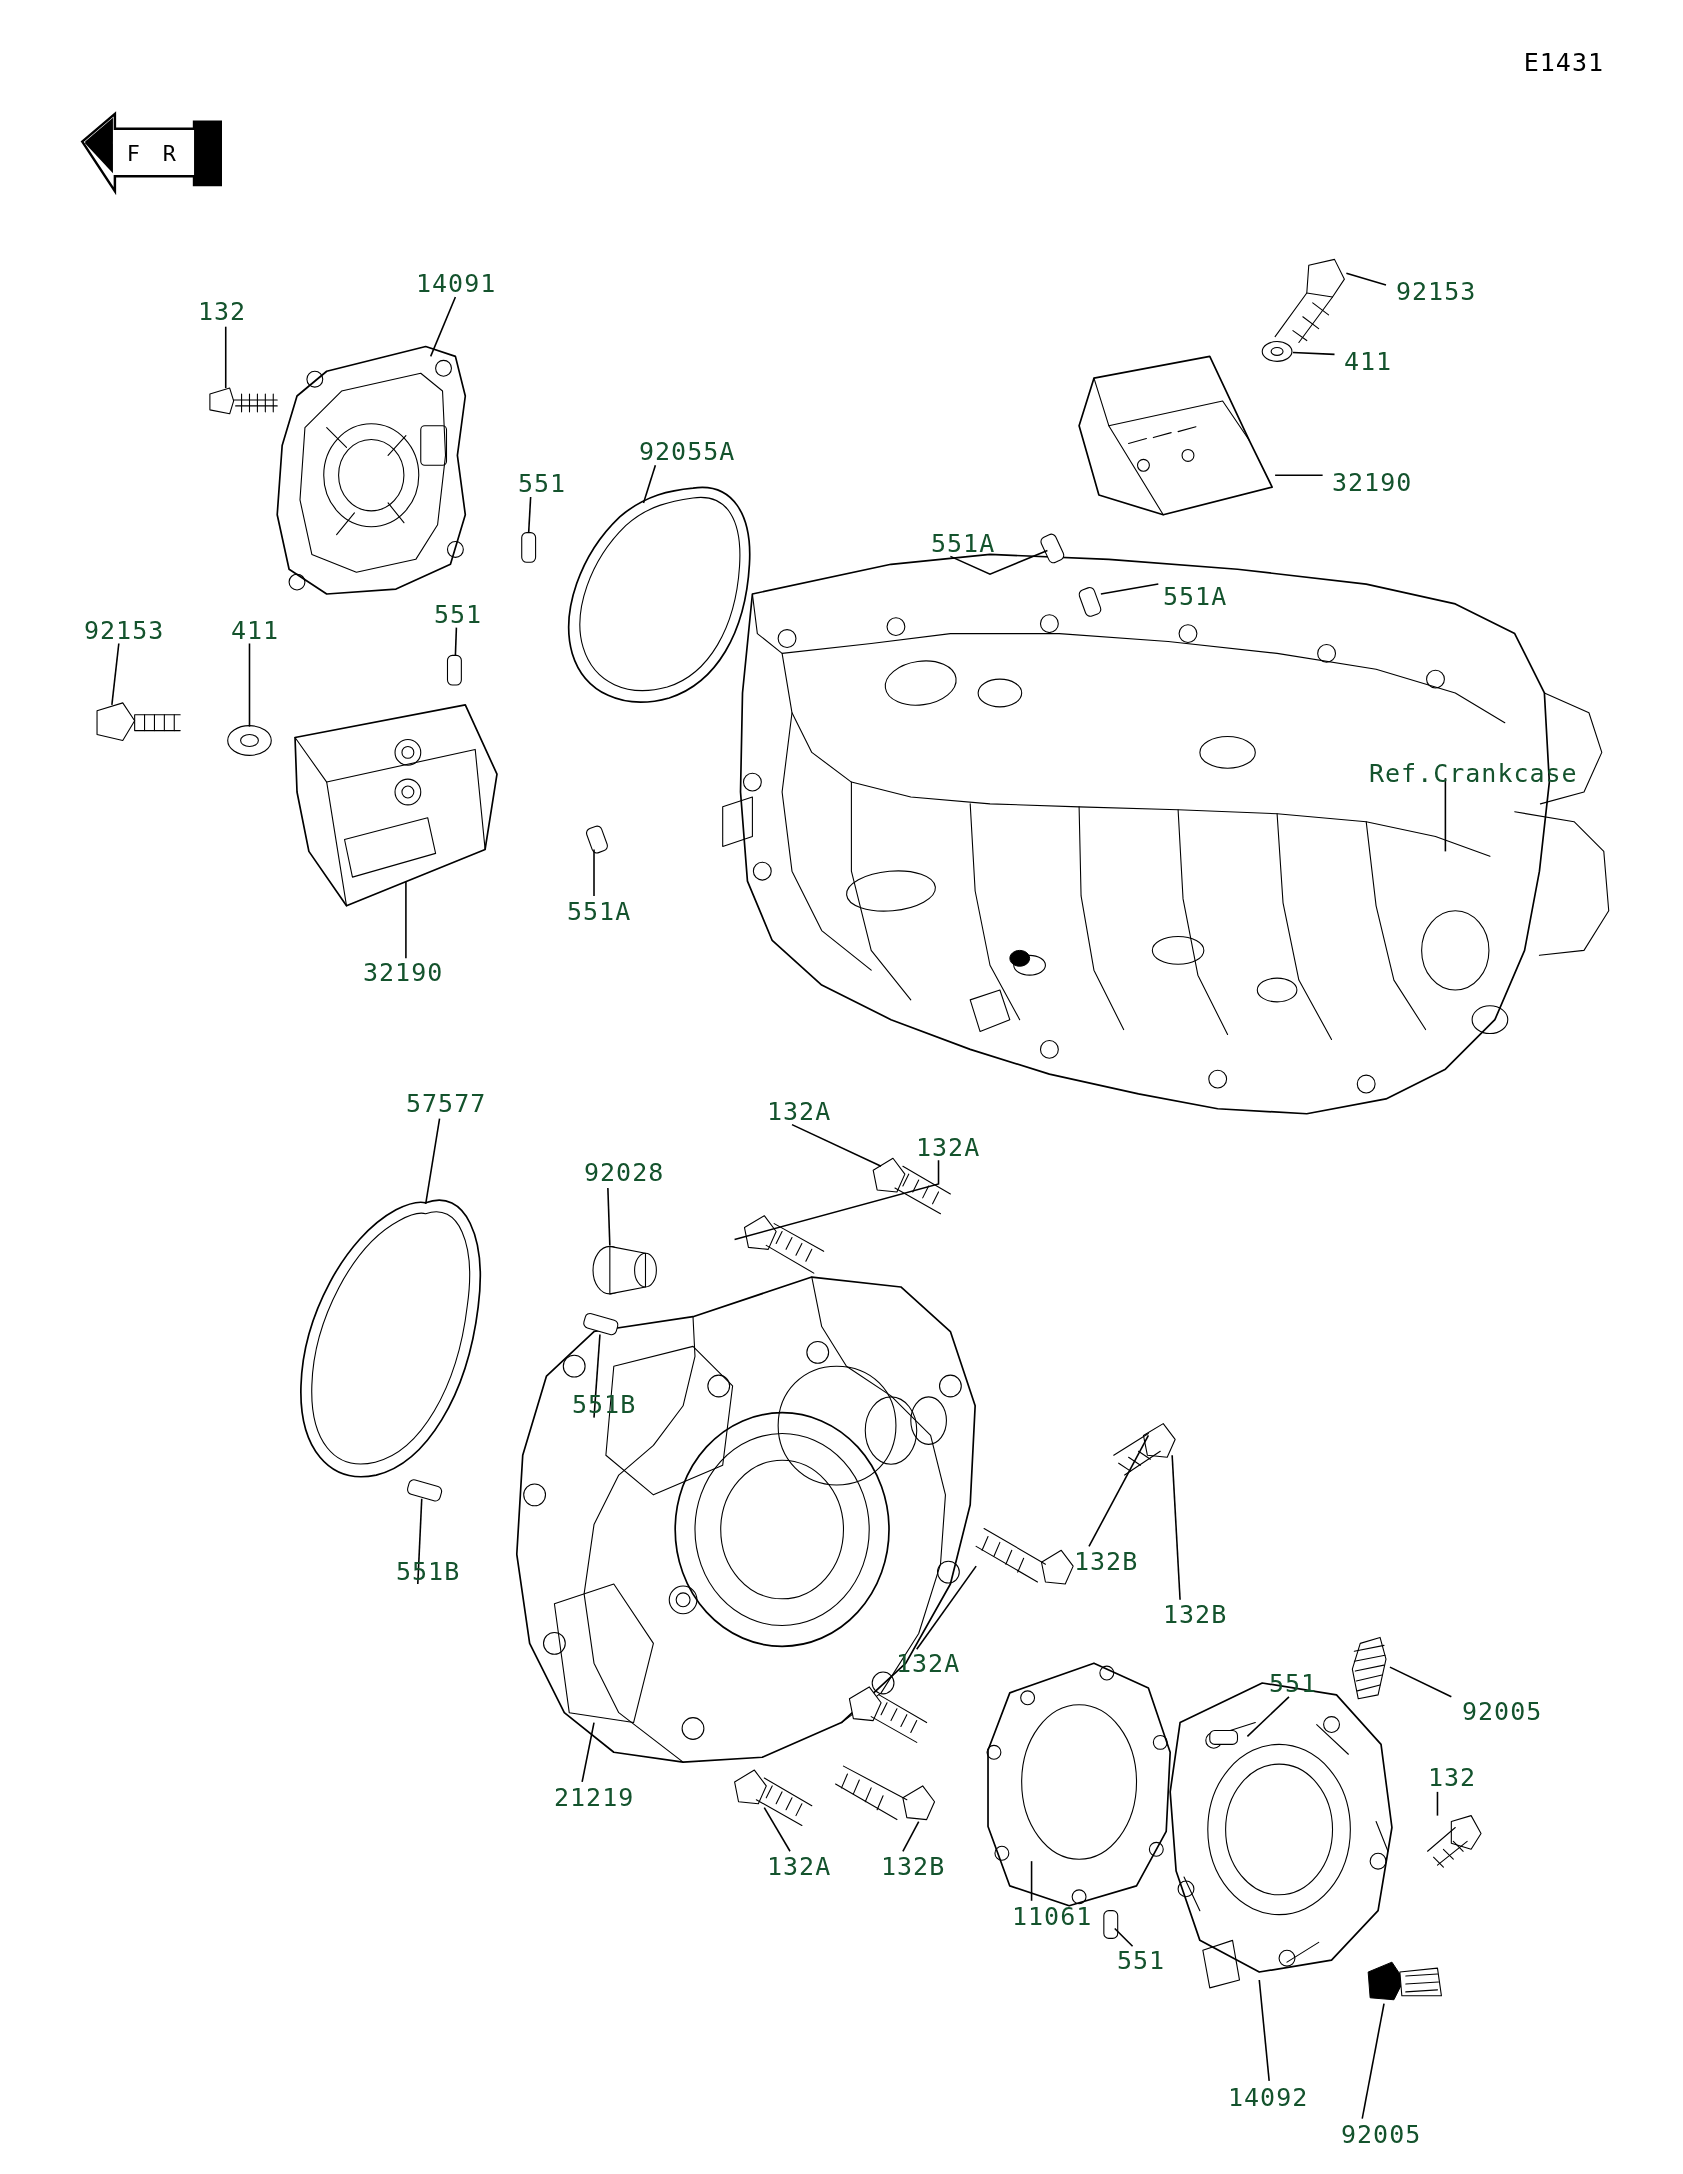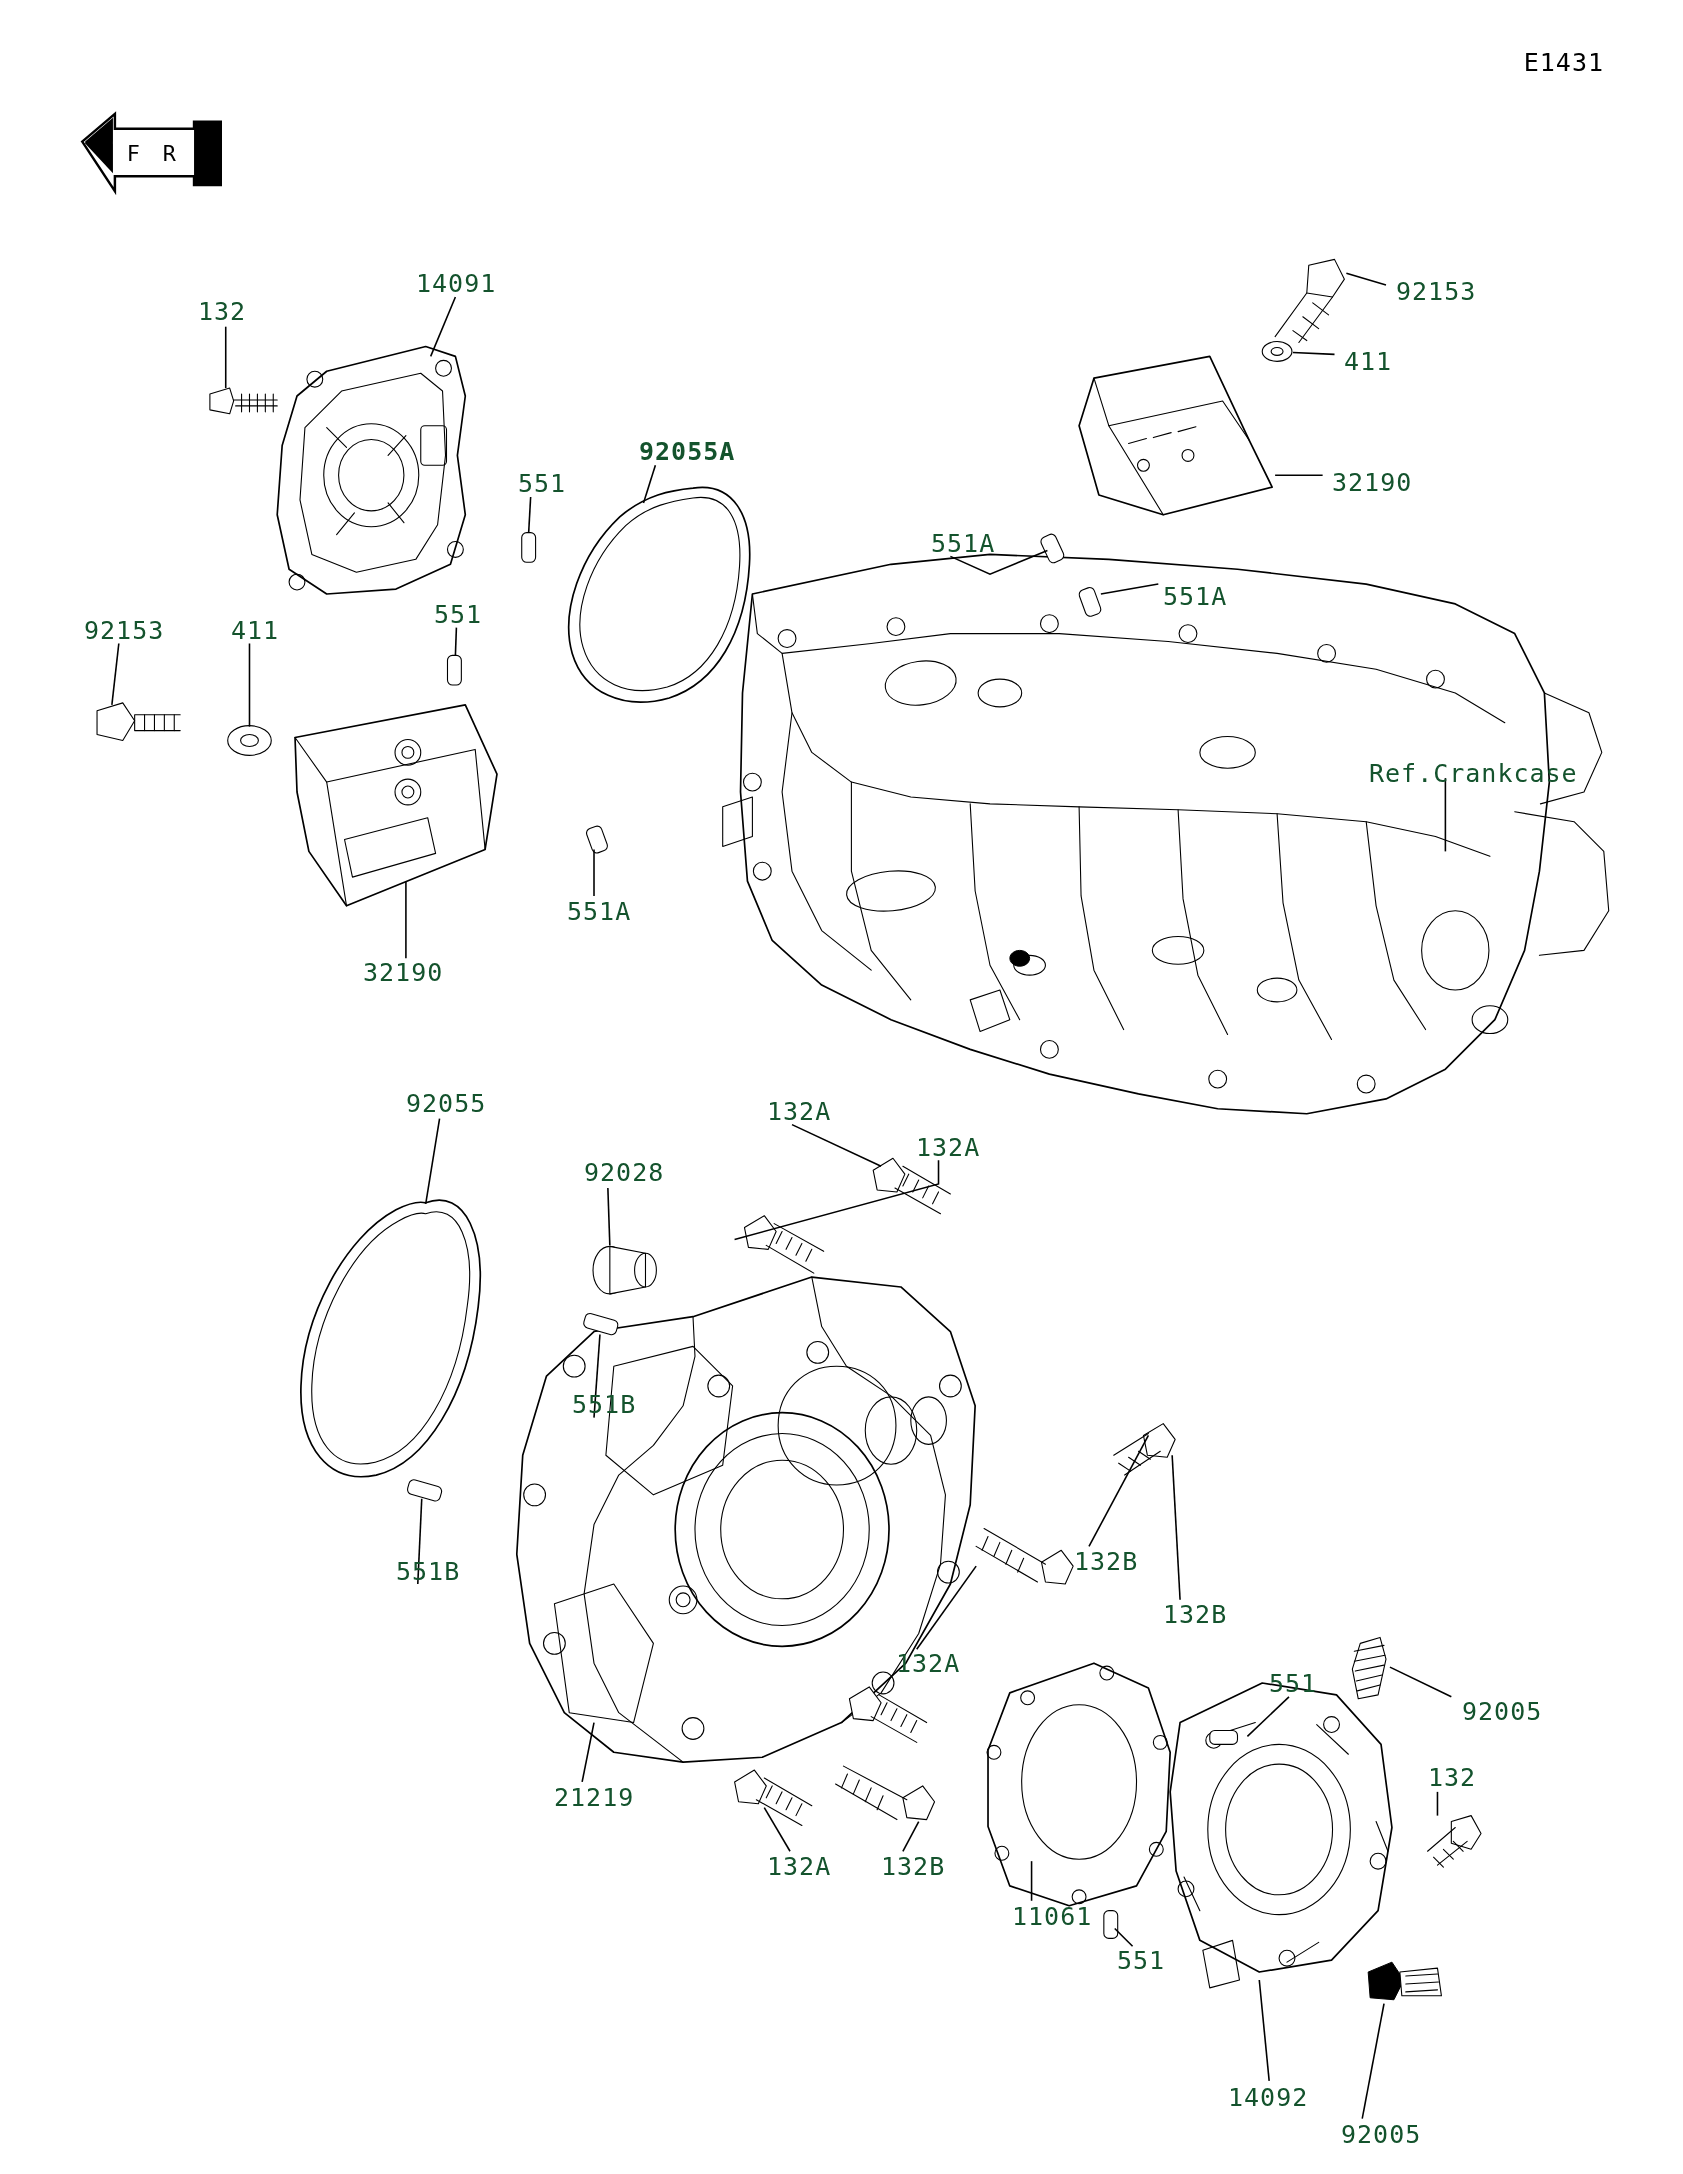--- a/index.html
+++ b/index.html
@@ -397,32 +397,32 @@
       <path class="leader" d="M1376 2140 L1398 2024"></path>
     </g>
 
   </svg>
 
   <div class="label" id="ref-note" style="left:1369px; top:748px;margin-top:11px;">Ref.Crankcase</div>
 
   <div class="label" style="left:198px;  top:297px;">132</div>
   <div class="label" style="left:416px;  top:269px;">14091</div>
   <div class="label" style="left:518px;  top:469px;">551</div>
-  <div class="label" style="left:639px;  top:437px;font-weight:bold;">92055A</div>
+  <div class="label" style="left:639px;  top:437px;">92055A</div>
   <div class="label" style="left:434px;  top:600px;">551</div>
   <div class="label" style="left:84px;   top:616px;">92153</div>
   <div class="label" style="left:231px;  top:616px;">411</div>
   <div class="label" style="left:363px;  top:958px;">32190</div>
   <div class="label" style="left:567px;  top:897px;">551A</div>
   <div class="label" style="left:931px;  top:529px;">551A</div>
   <div class="label" style="left:1163px; top:582px;">551A</div>
   <div class="label" style="left:1396px; top:277px;">92153</div>
   <div class="label" style="left:1344px; top:347px;">411</div>
   <div class="label" style="left:1332px; top:468px;">32190</div>
-  <div class="label" style="left:406px;  top:1089px;">92055</div>
+  <div class="label" style="left:406px;  top:1089px;">57577</div>
   <div class="label" style="left:584px;  top:1158px;text-align:center;">92028</div>
   <div class="label" style="left:767px;  top:1097px;">132A</div>
   <div class="label" style="left:916px;  top:1133px;">132A</div>
   <div class="label" style="left:572px;  top:1390px;">551B</div>
   <div class="label" style="left:396px;  top:1557px;">551B</div>
   <div class="label" style="left:1074px; top:1547px;">132B</div>
   <div class="label" style="left:1163px; top:1600px;">132B</div>
   <div class="label" style="left:896px;  top:1649px;">132A</div>
   <div class="label" style="left:554px;  top:1783px;">21219</div>
   <div class="label" style="left:767px;  top:1852px;">132A</div>

